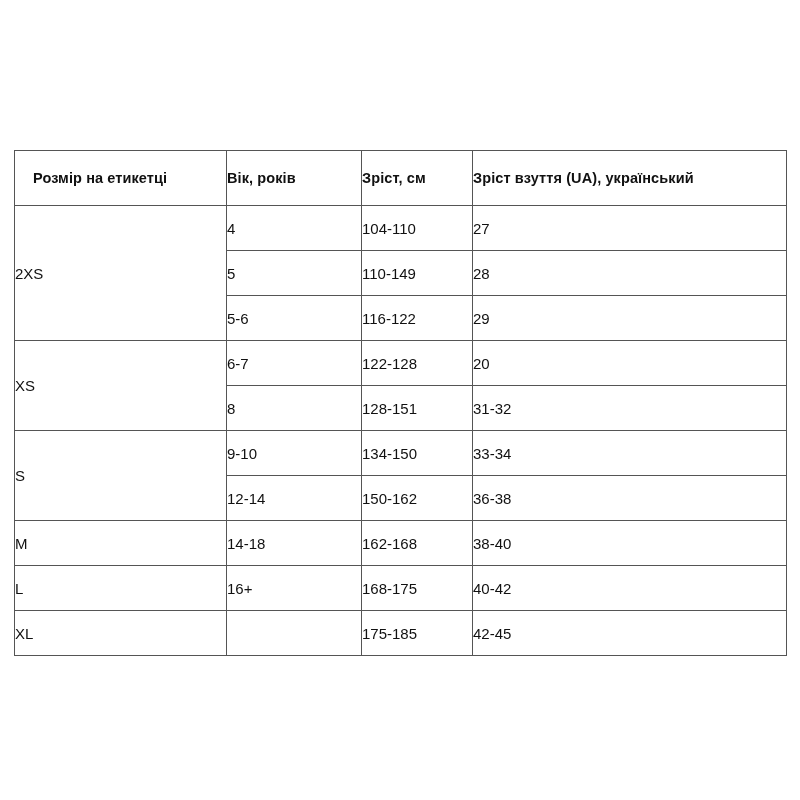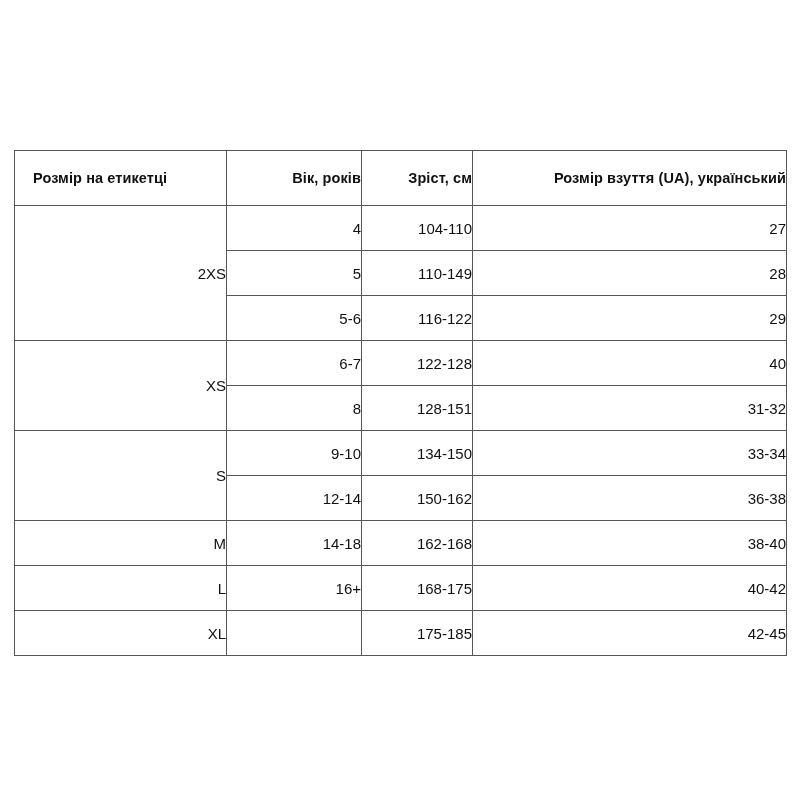--- a/index.html
+++ b/index.html
@@ -29,21 +29,21 @@
     width: 772px;
   }
   table.size-table {
     border-collapse: collapse;
     width: 772px;
     table-layout: fixed;
     border-radius: 6px;
   }
   table.size-table td, table.size-table th {
     border: 1px solid #555555;
-    text-align: right;
+    text-align: left;
     vertical-align: middle;
     font-size: 15px;
     color: #111111;
     padding: 0;
     height: 44px;
     font-weight: normal;
   }
   table.size-table thead th {
     font-weight: bold;
     font-size: 14.5px;
@@ -74,21 +74,21 @@
         <col class="c1">
           <col class="c2">
           <col class="c3">
           <col class="c4">
       </colgroup>
       <thead>
         <tr>
           <th class="col-label">Розмір на етикетці</th>
           <th>Вік, років</th>
           <th>Зріст, см</th>
-          <th>Розмір взуття (UA), український</th>
+          <th>Зріст взуття (UA), український</th>
         </tr>
       </thead>
       <tbody>
 
         <tr>
           <td class="label-cell" rowspan="3">2XS</td>
           <td>4</td>
           <td>104-110</td>
           <td>27</td>
         </tr>
@@ -100,21 +100,21 @@
         <tr>
           <td>5-6</td>
           <td>116-122</td>
           <td>29</td>
         </tr>
 
         <tr>
           <td class="label-cell" rowspan="2">XS</td>
           <td>6-7</td>
           <td>122-128</td>
-          <td>40</td>
+          <td>20</td>
         </tr>
         <tr>
           <td>8</td>
           <td>128-151</td>
           <td>31-32</td>
         </tr>
 
         <tr>
           <td class="label-cell" rowspan="2">S</td>
           <td>9-10</td>

